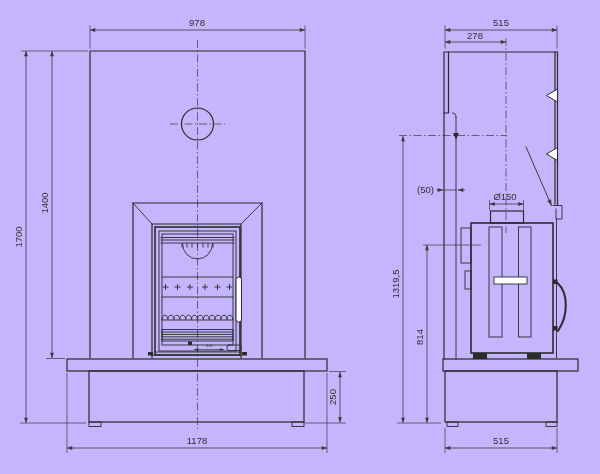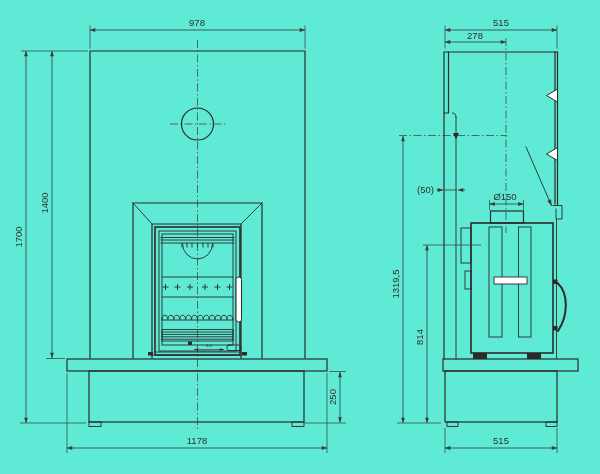--- a/index.html
+++ b/index.html
@@ -1,16 +1,16 @@
 <!DOCTYPE html>
 <html><head>
 <meta charset="utf-8">
 <style>
   html,body{margin:0;padding:0;background:#e8e8e8;}
-  .page{width:600px;height:474px;background:#5eead4;position:relative;overflow:hidden;
+  .page{width:600px;height:474px;background:#c4b5fd;position:relative;overflow:hidden;
         font-family:"Liberation Sans", sans-serif;}
   svg{display:block;}
   text{font-family:"Liberation Sans", sans-serif;fill:#2f2f2f;}
   .dimtxt{font-size:9.5px;}
   .tinytxt{font-size:4px;}
   .obj   {stroke:#2b2b2b;stroke-width:1.2;fill:none;stroke-linecap:square;}
   .heavy {stroke:#2b2b2b;stroke-width:1.6;fill:none;stroke-linecap:square;}
   .thin  {stroke:#2b2b2b;stroke-width:0.9;fill:none;stroke-linecap:square;}
   .dim   {stroke:#3a3a3a;stroke-width:0.8;fill:none;}
   .ext   {stroke:#3a3a3a;stroke-width:0.7;fill:none;}

